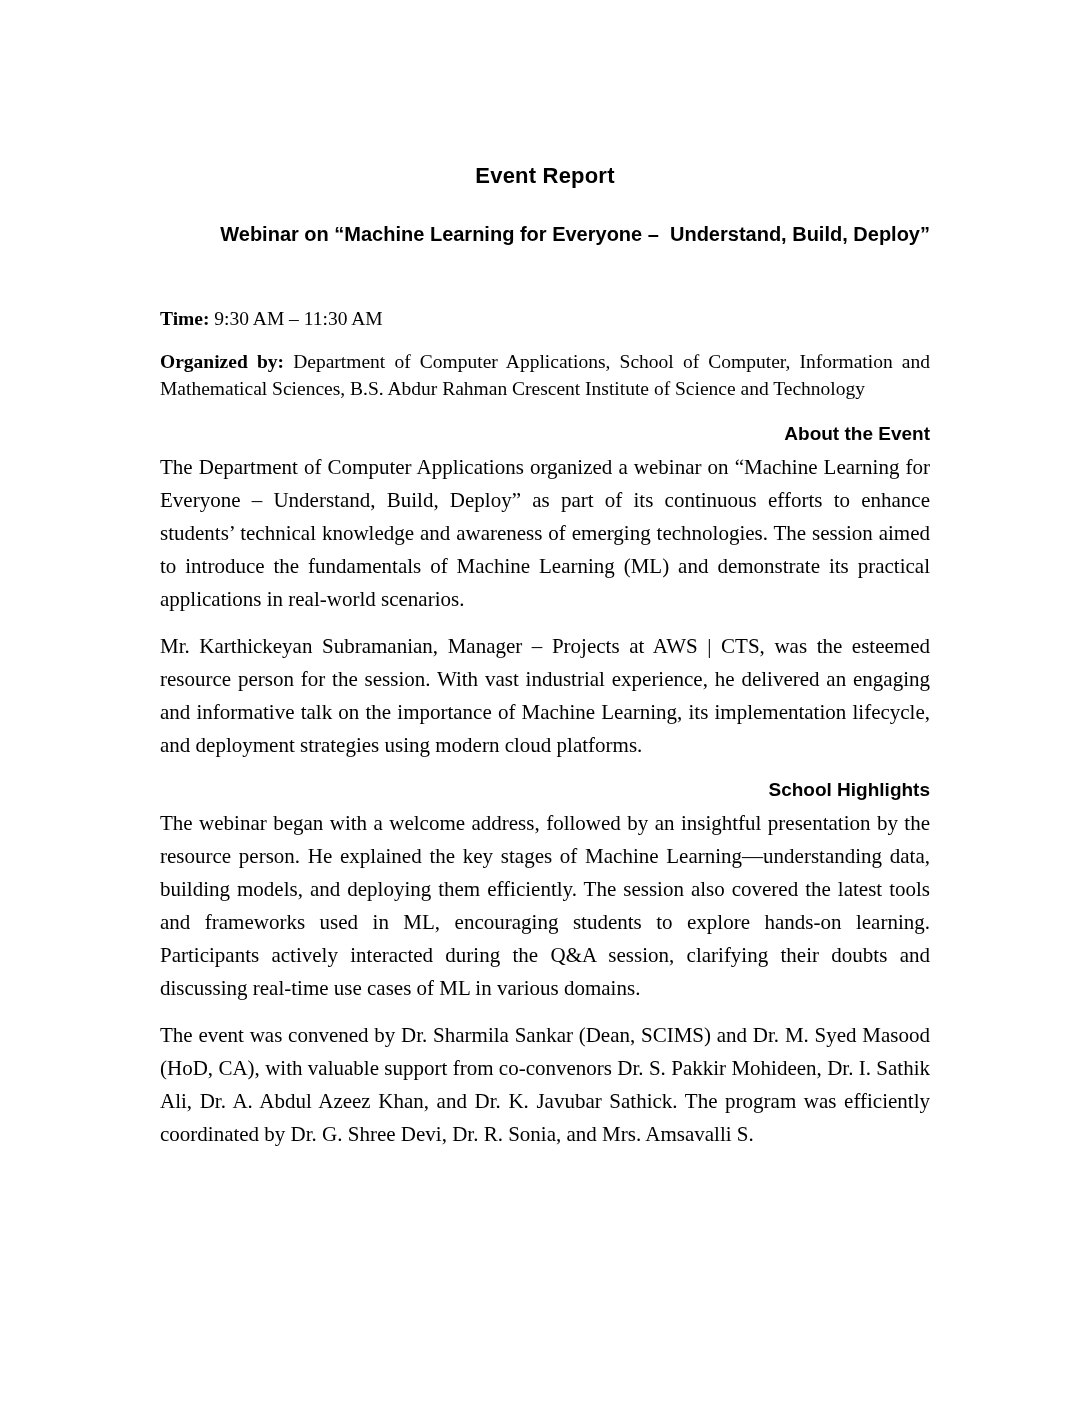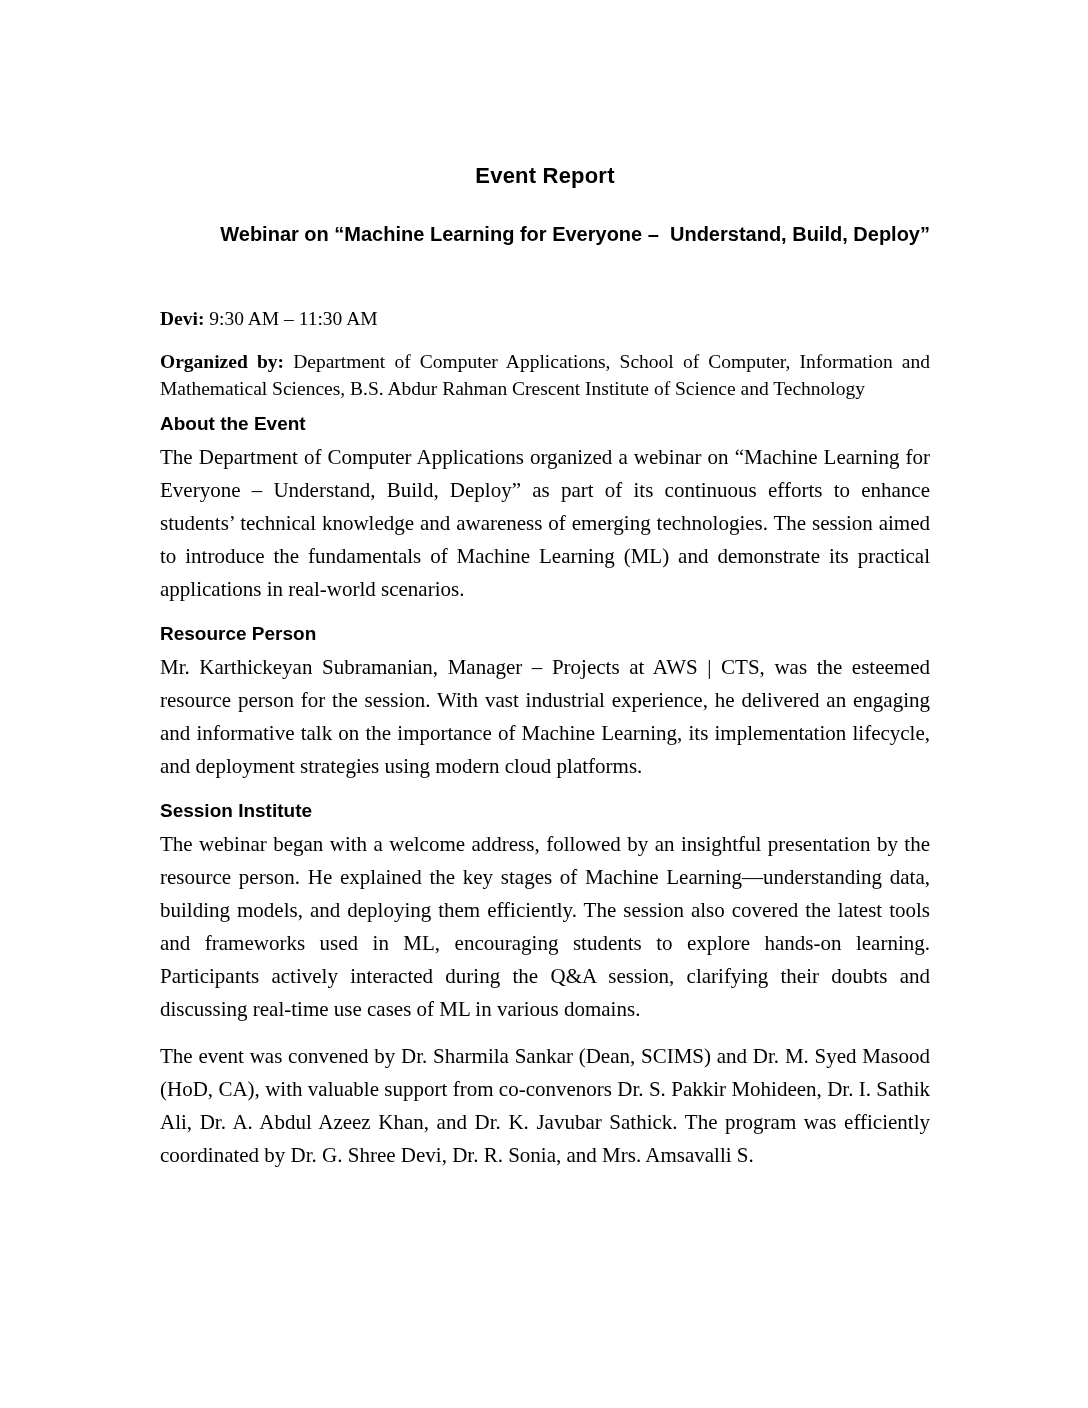--- a/index.html
+++ b/index.html
@@ -40,65 +40,65 @@
     font-family: "Liberation Serif", serif;
     font-size: 19.5px;
     line-height: 27px;
     margin: 0 0 16px 0;
     text-align: justify;
   }
   .meta-line .meta-label {
     font-weight: 700;
   }
   .meta-line.meta-organizer {
-    margin-bottom: 8px;
+    margin-bottom: 18px;
     font-family: Liberation Serif, serif;
   }
   .section-heading {
     font-family: "Liberation Sans", sans-serif;
     font-weight: 700;
     font-size: 19px;
     line-height: 27px;
     margin: 0;
+    text-align: right;
   }
   .section-body {
     font-family: "Liberation Serif", serif;
     font-size: 21px;
     line-height: 33px;
     text-align: justify;
     margin: 4px 0 14px 0;
   }
 </style>
 </head>
 <body>
 
 <div class="page">
 
   <h1 class="doc-title">Event Report</h1>
 
   <h2 class="doc-subtitle">Webinar on “Machine Learning for Everyone –  Understand, Build, Deploy”</h2>
 
 
-  <p class="meta-line"><span class="meta-label">Devi:</span> <span>9:30 AM – 11:30 AM</span></p>
+  <p class="meta-line"><span class="meta-label">Time:</span> <span>9:30 AM – 11:30 AM</span></p>
 
 
   <p class="meta-line meta-organizer"><span class="meta-label">Organized by:</span> <span>Department of Computer Applications, School of Computer, Information and Mathematical Sciences, B.S. Abdur Rahman Crescent Institute of Science and Technology</span></p>
 
   <div class="section">
     <h3 class="section-heading">About the Event</h3>
     <p class="section-body">The Department of Computer Applications organized a webinar on “Machine Learning for Everyone – Understand, Build, Deploy” as part of its continuous efforts to enhance students’ technical knowledge and awareness of emerging technologies. The session aimed to introduce the fundamentals of Machine Learning (ML) and demonstrate its practical applications in real-world scenarios.</p>
   </div>
 
   <div class="section">
-    <h3 class="section-heading">Resource Person</h3>
     <p class="section-body">Mr. Karthickeyan Subramanian, Manager – Projects at AWS | CTS, was the esteemed resource person for the session. With vast industrial experience, he delivered an engaging and informative talk on the importance of Machine Learning, its implementation lifecycle, and deployment strategies using modern cloud platforms.</p>
   </div>
 
   <div class="section">
-    <h3 class="section-heading">Session Institute</h3>
+    <h3 class="section-heading">School Highlights</h3>
     <p class="section-body">The webinar began with a welcome address, followed by an insightful presentation by the resource person. He explained the key stages of Machine Learning—understanding data, building models, and deploying them efficiently. The session also covered the latest tools and frameworks used in ML, encouraging students to explore hands-on learning. Participants actively interacted during the Q&amp;A session, clarifying their doubts and discussing real-time use cases of ML in various domains.</p>
   </div>
 
   <div class="section">
     <p class="section-body">The event was convened by Dr. Sharmila Sankar (Dean, SCIMS) and Dr. M. Syed Masood (HoD, CA), with valuable support from co-convenors Dr. S. Pakkir Mohideen, Dr. I. Sathik Ali, Dr. A. Abdul Azeez Khan, and Dr. K. Javubar Sathick. The program was efficiently coordinated by Dr. G. Shree Devi, Dr. R. Sonia, and Mrs. Amsavalli S.</p>
   </div>
 
 </div>
 
 </body></html>

